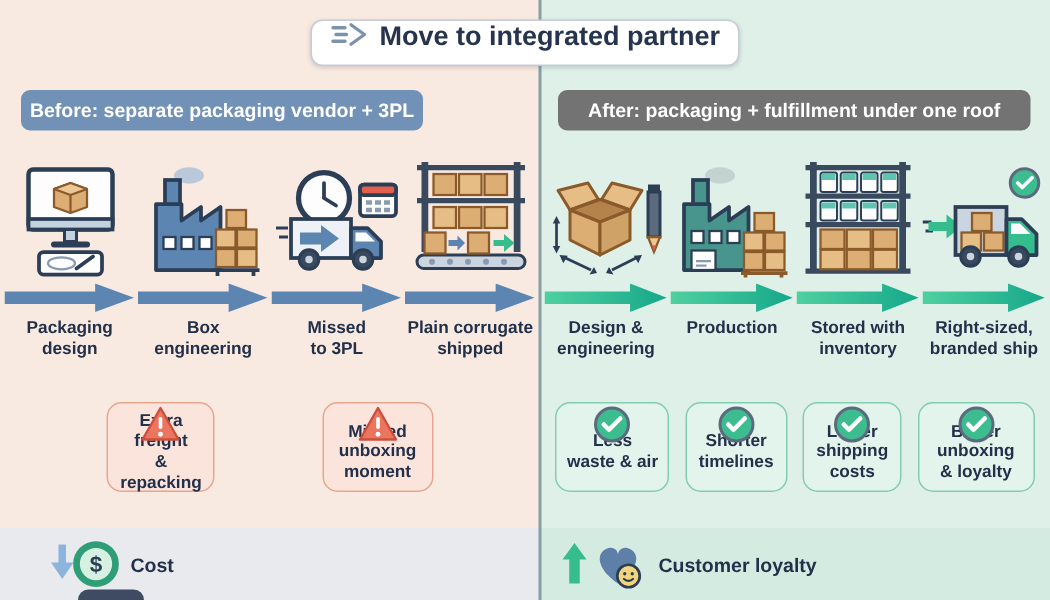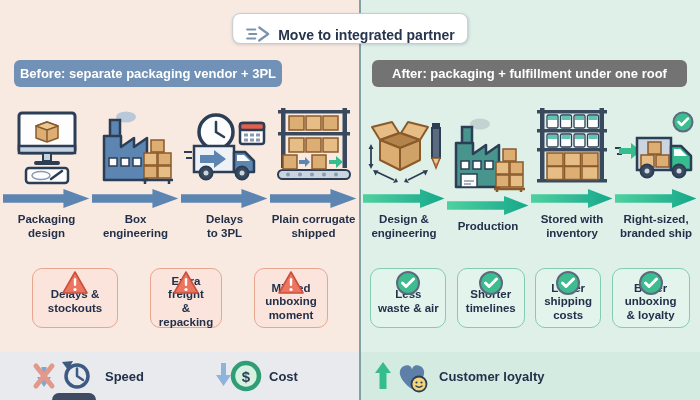--- a/index.html
+++ b/index.html
@@ -9,31 +9,31 @@
 
   .panel { position:absolute; top:0; height:400px; }
   .panel.left  { left:0; width:360px; background:#f9eae1; }
   .panel.right { left:360px; width:340px; background:#dff0e9; }
 
   .divider { position:absolute; left:359px; top:0; width:2px; height:400px;
              background:#84a0a4; z-index:5; }
 
   .header-pill { position:absolute; left:50%; top:13px; transform:translateX(-50%);
     height:31px; background:#ffffff; border:1.5px solid #c6ccd4; border-radius:8px;
-    display:flex; align-items:flex-end; gap:7px; padding:0 12px; z-index:10;
+    display:flex; align-items:flex-start; gap:7px; padding:0 12px; z-index:10;
     box-shadow:0 1px 3px rgba(40,55,80,.18);
-    font-weight:bold; font-size:14px; color:#27344d; white-space:nowrap; }
+    font-weight:bold; font-size:18px; color:#27344d; white-space:nowrap; }
 
   .title-bar { position:absolute; top:60px; height:27px; border-radius:6px;
     display:flex; align-items:center; justify-content:center;
     font-weight:bold; font-size:13px; color:#ffffff; white-space:nowrap; }
   .title-before { left:14px; width:268px; background:#7191b6; }
   .title-after  { left:12px; width:315px; background:#737373; }
 
-  .steps { position:absolute; top:104px; left:2px; right:2px; display:flex;align-items:center; }
+  .steps { position:absolute; top:104px; left:2px; right:2px; display:flex; }
   .step  { flex:1; display:flex; flex-direction:column; align-items:center; min-width:0; }
   .icon-wrap { height:82px; display:flex; align-items:flex-end; justify-content:center; }
   .flow-arrow { width:97%; height:19px; margin-top:3px; display:block; }
   .step-label { margin-top:5px; width:110%; text-align:center; font-weight:bold;
     font-size:11.5px; line-height:1.2; color:#22304a; white-space:pre-line; }
 
   .cards { position:absolute; top:268px; left:0; right:0; display:flex;
            justify-content:space-evenly; align-items:flex-start; }
   .card { position:relative; height:60px; border-radius:10px; padding:12px 4px 4px;
     display:flex; align-items:center; justify-content:center; text-align:center;
@@ -146,21 +146,21 @@
             <path d="M53 45 h7 l6 6 H53 Z" fill="#fdfdfd"></path>
             <circle cx="22" cy="63" r="6.5" fill="#3a4a5e" stroke="#2c3e56" stroke-width="2"></circle>
               <circle cx="22" cy="63" r="2.5" fill="#cbd5df"></circle>
             <circle cx="58" cy="63" r="6.5" fill="#3a4a5e" stroke="#2c3e56" stroke-width="2"></circle>
               <circle cx="58" cy="63" r="2.5" fill="#cbd5df"></circle>
           </svg>
         </div>
         <svg class="flow-arrow" viewBox="0 0 100 18" preserveAspectRatio="none">
           <polygon points="0,5 70,5 70,0 100,9 70,18 70,13 0,13" fill="#5d85b2"></polygon>
           </svg>
-        <div class="step-label">Delays
+        <div class="step-label">Missed
 to 3PL</div>
       </div>
 
       <div class="step">
         <div class="icon-wrap">
           <svg width="76" height="78" viewBox="0 0 76 78">
             <g fill="#3a4a5e">
               <rect x="5" y="0" width="4.5" height="60"></rect>
                 <rect x="66.5" y="0" width="4.5" height="60"></rect>
               <rect x="2" y="2" width="72" height="3.5"></rect>
@@ -190,70 +190,46 @@
         </div>
         <svg class="flow-arrow" viewBox="0 0 100 18" preserveAspectRatio="none">
           <polygon points="0,5 70,5 70,0 100,9 70,18 70,13 0,13" fill="#5d85b2"></polygon>
           </svg>
         <div class="step-label">Plain corrugate
 shipped</div>
       </div>
     </div>
 
     <div class="cards">
-      <div class="card warn" style="width:86px">
+      <div class="card warn" style="width:72px">
         <span class="badge">
           <svg width="28" height="26" viewBox="0 0 28 26">
               <path d="M14 2 L26 23 H2 Z" fill="#ec7560" stroke="#cc4f3e" stroke-width="1.6" stroke-linejoin="round"></path>
               <rect x="12.8" y="8" width="2.4" height="8" rx="1.2" fill="#fff"></rect>
               <circle cx="14" cy="19.5" r="1.6" fill="#fff"></circle>
             </svg>
         </span>
-        <span>Delays &amp;
-stockouts</span>
-      </div>
-      <div class="card warn" style="width:72px">
+        <span>Extra freight
+&amp; repacking</span>
+      </div>
+      <div class="card warn" style="width:74px">
         <span class="badge">
           <svg width="28" height="26" viewBox="0 0 28 26">
               <path d="M14 2 L26 23 H2 Z" fill="#ec7560" stroke="#cc4f3e" stroke-width="1.6" stroke-linejoin="round"></path>
               <rect x="12.8" y="8" width="2.4" height="8" rx="1.2" fill="#fff"></rect>
               <circle cx="14" cy="19.5" r="1.6" fill="#fff"></circle>
             </svg>
         </span>
-        <span>Extra freight
-&amp; repacking</span>
-      </div>
-      <div class="card warn" style="width:74px">
-        <span class="badge">
-          <svg width="28" height="26" viewBox="0 0 28 26">
-              <path d="M14 2 L26 23 H2 Z" fill="#ec7560" stroke="#cc4f3e" stroke-width="1.6" stroke-linejoin="round"></path>
-              <rect x="12.8" y="8" width="2.4" height="8" rx="1.2" fill="#fff"></rect>
-              <circle cx="14" cy="19.5" r="1.6" fill="#fff"></circle>
-            </svg>
-        </span>
         <span>Missed
 unboxing
 moment</span>
       </div>
     </div>
 
     <div class="band gray">
-      <div class="metric">
-        <svg width="66" height="34" viewBox="0 0 66 34">
-          <polygon points="9.5,8 14.5,8 14.5,18 19,18 12,28 5,18 9.5,18" fill="#7ba7d4"></polygon>
-          <g stroke="#e2998a" stroke-width="5" stroke-linecap="round">
-            <line x1="4" y1="7" x2="20" y2="27"></line>
-              <line x1="20" y1="7" x2="4" y2="27"></line>
-          </g>
-          <circle cx="45" cy="17" r="11" fill="none" stroke="#3d5a80" stroke-width="3.5"></circle>
-          <polygon points="30,3 41,2 36,11" fill="#3d5a80"></polygon>
-          <path d="M45 17 V9.5 M45 17 l6 4" stroke="#3d5a80" stroke-width="2.5" stroke-linecap="round" fill="none"></path>
-        </svg>
-        <span>Speed</span>
-      </div>
       <div class="metric">
         <svg width="48" height="34" viewBox="0 0 48 34">
           <polygon points="7,4 12,4 12,16 17,16 9.5,27 2,16 7,16" fill="#8db4dd"></polygon>
           <circle cx="32" cy="17" r="13" fill="#d6f0e2" stroke="#2f9e77" stroke-width="4.5"></circle>
           <text x="32" y="22.5" font-size="15" font-weight="bold" fill="#2c3e56" text-anchor="middle" font-family="Liberation Sans, sans-serif">$</text>
         </svg>
         <span>Cost</span>
       </div>
     </div>
   </div>

